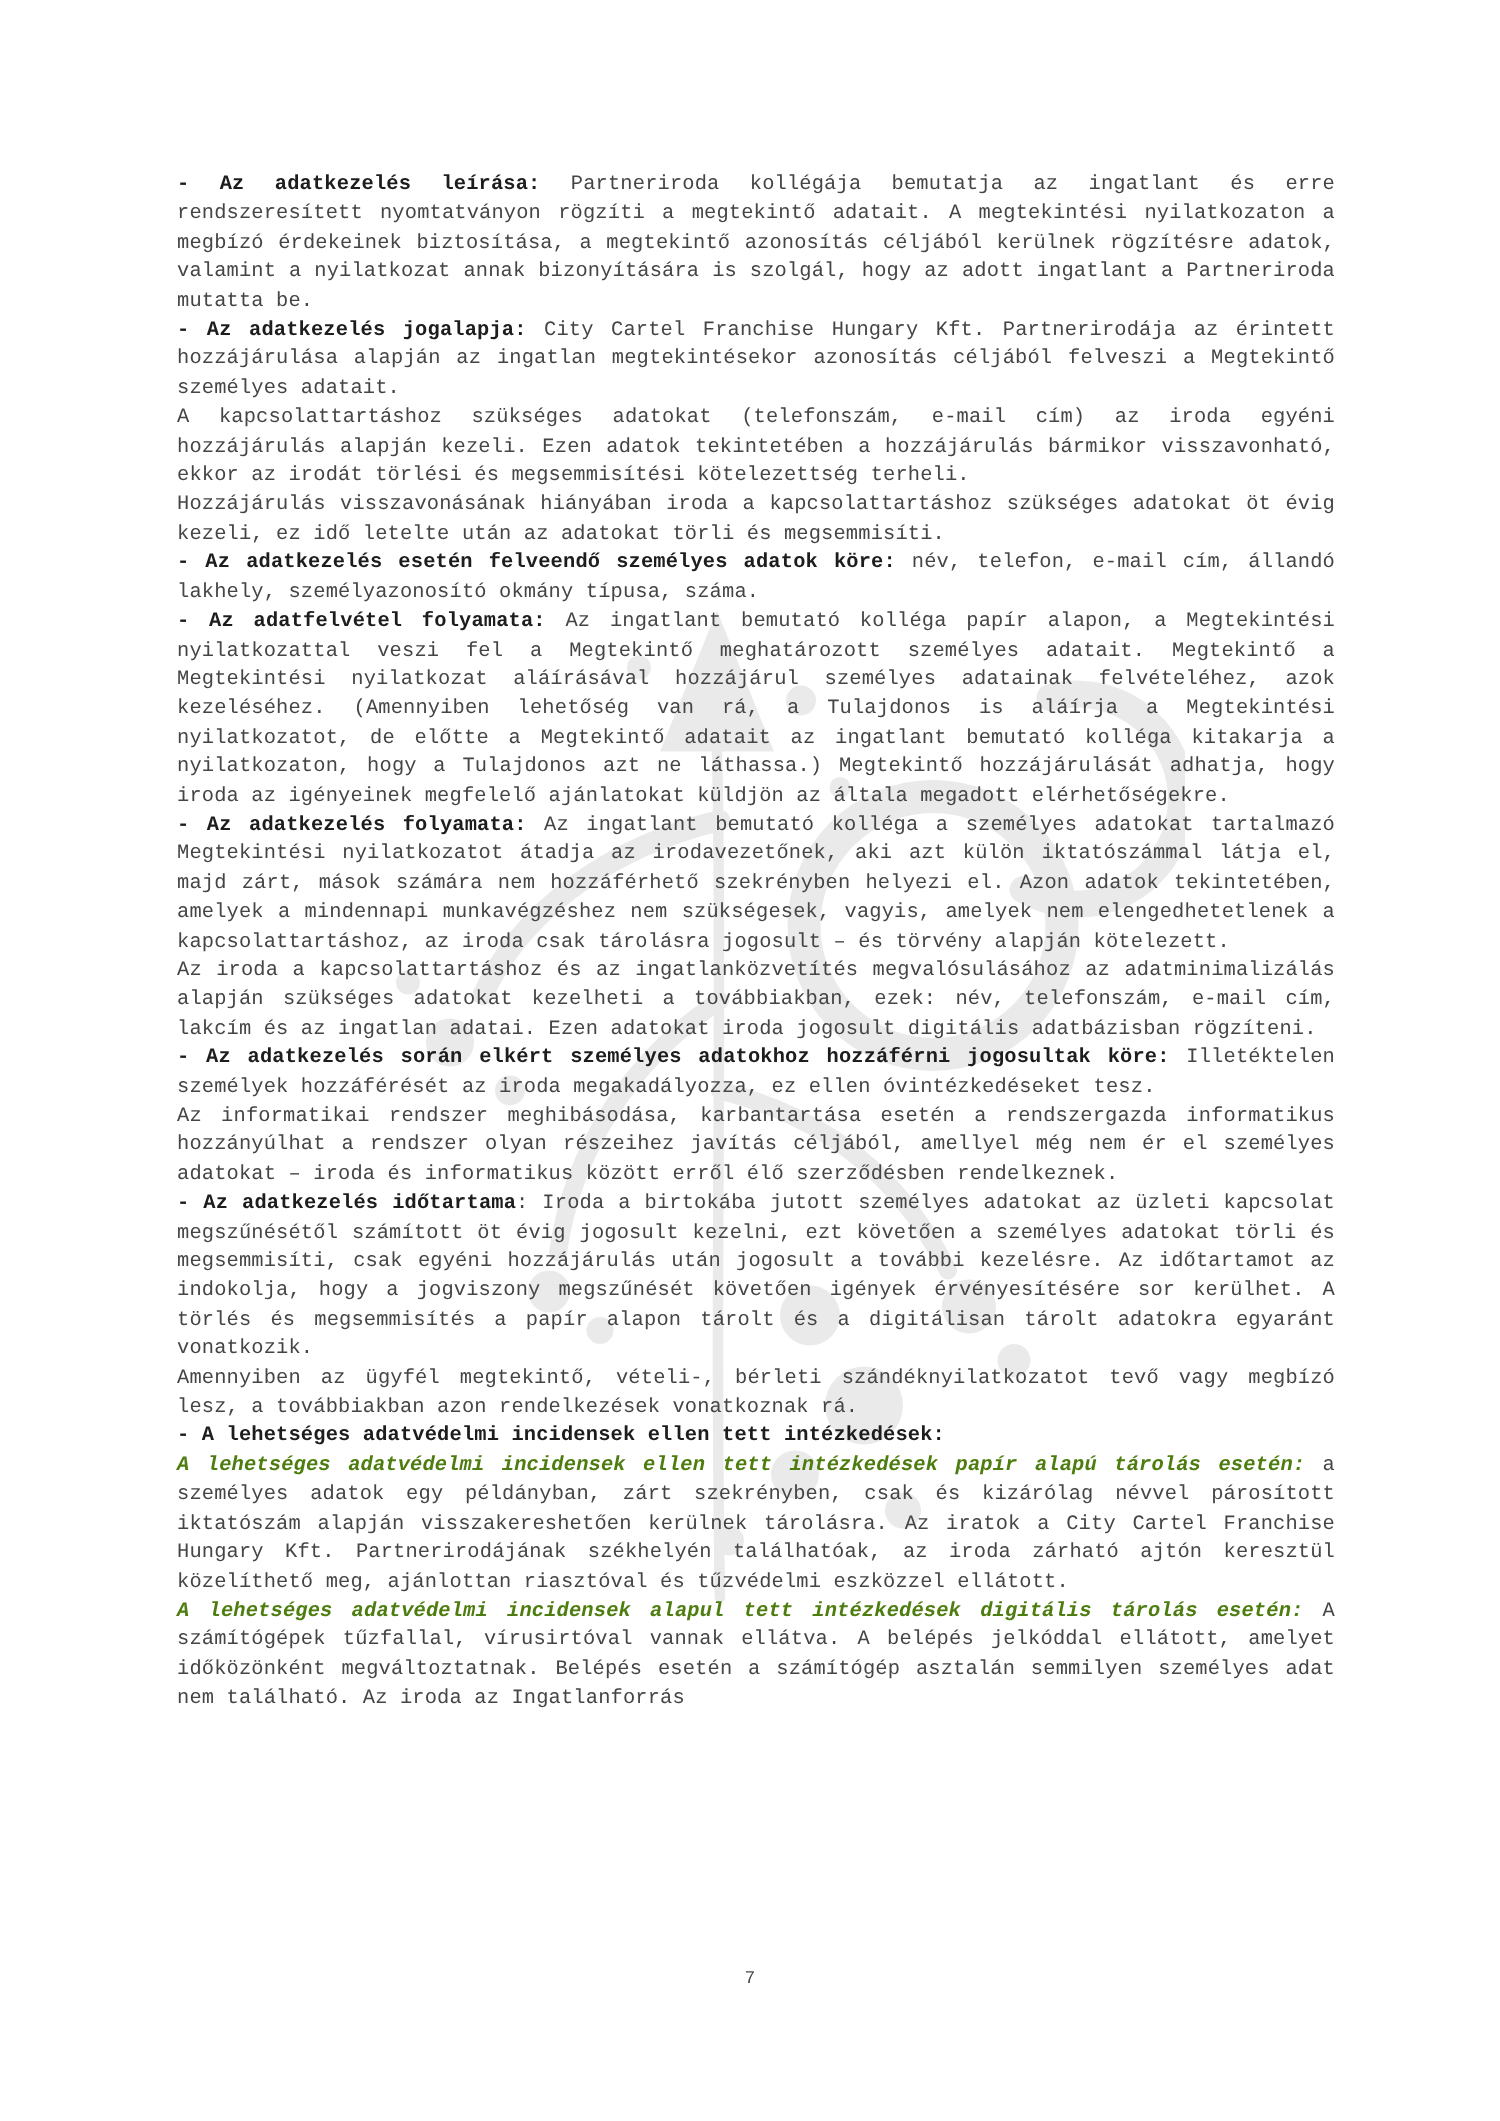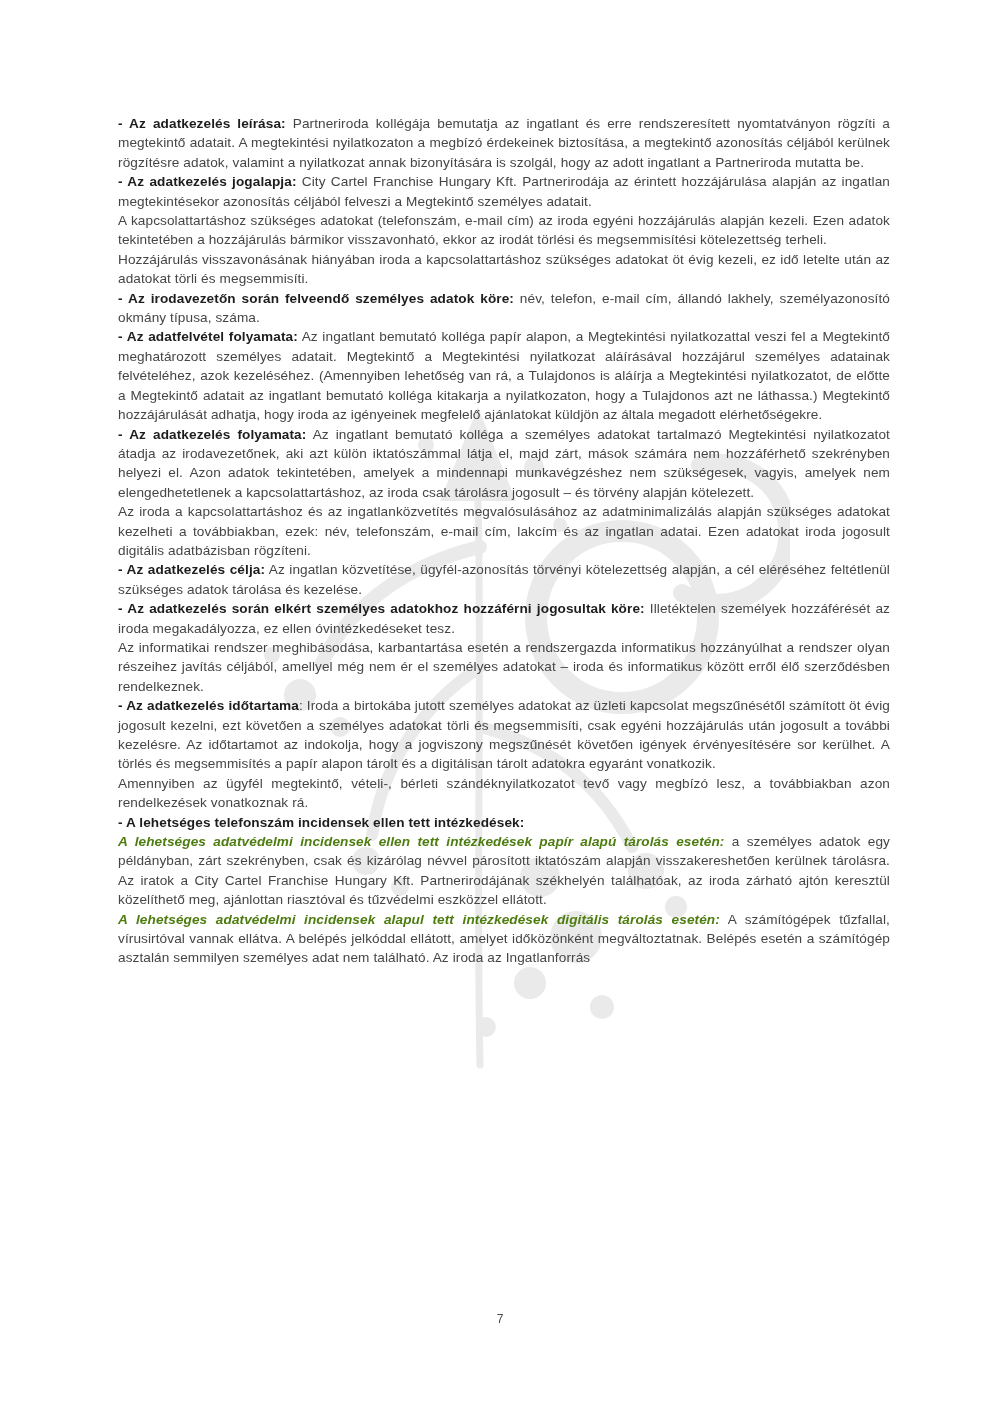--- a/index.html
+++ b/index.html
@@ -7,21 +7,21 @@
     padding: 0;
     background: #ffffff;
   }
   .page {
     position: relative;
     width: 1000px;
     height: 1414px;
     margin: 0 auto;
     background: #ffffff;
     overflow: hidden;
-    font-family: Liberation Sans, sans-serif;
+    font-family: Liberation Mono, monospace;
   }
   .watermark {
     position: absolute;
     left: 230px;
     top: 405px;
     width: 560px;
     height: 690px;
     z-index: 0;
     opacity: 0.55;
   }
@@ -103,29 +103,28 @@
       <circle cx="196" cy="40" r="8" stroke="none"></circle>
       <circle cx="330" cy="120" r="7" stroke="none"></circle>
     </g>
   </svg>
 
   <div class="content">
       <p class="para"><span class="run-b">- Az adatkezelés leírása:</span><span class="run-n"> Partneriroda kollégája bemutatja az ingatlant és erre rendszeresített nyomtatványon rögzíti a megtekintő adatait. A megtekintési nyilatkozaton a megbízó érdekeinek biztosítása, a megtekintő azonosítás céljából kerülnek rögzítésre adatok, valamint a nyilatkozat annak bizonyítására is szolgál, hogy az adott ingatlant a Partneriroda mutatta be.</span></p>
       <p class="para"><span class="run-b">- Az adatkezelés jogalapja:</span><span class="run-n"> City Cartel Franchise Hungary Kft. Partnerirodája az érintett hozzájárulása alapján az ingatlan megtekintésekor azonosítás céljából felveszi a Megtekintő személyes adatait.</span></p>
       <p class="para"><span class="run-n">A kapcsolattartáshoz szükséges adatokat (telefonszám, e-mail cím) az iroda egyéni hozzájárulás alapján kezeli. Ezen adatok tekintetében a hozzájárulás bármikor visszavonható, ekkor az irodát törlési és megsemmisítési kötelezettség terheli.</span></p>
       <p class="para"><span class="run-n">Hozzájárulás visszavonásának hiányában iroda a kapcsolattartáshoz szükséges adatokat öt évig kezeli, ez idő letelte után az adatokat törli és megsemmisíti.</span></p>
-      <p class="para"><span class="run-b">- Az irodavezetőn során felveendő személyes adatok köre:</span><span class="run-n"> név, telefon, e-mail cím, állandó lakhely, személyazonosító okmány típusa, száma.</span></p>
+      <p class="para"><span class="run-b">- Az adatkezelés esetén felveendő személyes adatok köre:</span><span class="run-n"> név, telefon, e-mail cím, állandó lakhely, személyazonosító okmány típusa, száma.</span></p>
       <p class="para"><span class="run-b">- Az adatfelvétel folyamata:</span><span class="run-n"> Az ingatlant bemutató kolléga papír alapon, a Megtekintési nyilatkozattal veszi fel a Megtekintő meghatározott személyes adatait. Megtekintő a Megtekintési nyilatkozat aláírásával hozzájárul személyes adatainak felvételéhez, azok kezeléséhez. (Amennyiben lehetőség van rá, a Tulajdonos is aláírja a Megtekintési nyilatkozatot, de előtte a Megtekintő adatait az ingatlant bemutató kolléga kitakarja a nyilatkozaton, hogy a Tulajdonos azt ne láthassa.) Megtekintő hozzájárulását adhatja, hogy iroda az igényeinek megfelelő ajánlatokat küldjön az általa megadott elérhetőségekre.</span></p>
       <p class="para"><span class="run-b">- Az adatkezelés folyamata:</span><span class="run-n"> Az ingatlant bemutató kolléga a személyes adatokat tartalmazó Megtekintési nyilatkozatot átadja az irodavezetőnek, aki azt külön iktatószámmal látja el, majd zárt, mások számára nem hozzáférhető szekrényben helyezi el. Azon adatok tekintetében, amelyek a mindennapi munkavégzéshez nem szükségesek, vagyis, amelyek nem elengedhetetlenek a kapcsolattartáshoz, az iroda csak tárolásra jogosult – és törvény alapján kötelezett.</span></p>
       <p class="para"><span class="run-n">Az iroda a kapcsolattartáshoz és az ingatlanközvetítés megvalósulásához az adatminimalizálás alapján szükséges adatokat kezelheti a továbbiakban, ezek: név, telefonszám, e-mail cím, lakcím és az ingatlan adatai. Ezen adatokat iroda jogosult digitális adatbázisban rögzíteni.</span></p>
-      <p class="para"><span class="run-b">- Az adatkezelés célja:</span><span class="run-n"> Az ingatlan közvetítése, ügyfél-azonosítás törvényi kötelezettség alapján, a cél eléréséhez feltétlenül szükséges adatok tárolása és kezelése.</span></p>
       <p class="para"><span class="run-b">- Az adatkezelés során elkért személyes adatokhoz hozzáférni jogosultak köre:</span><span class="run-n"> Illetéktelen személyek hozzáférését az iroda megakadályozza, ez ellen óvintézkedéseket tesz.</span></p>
       <p class="para"><span class="run-n">Az informatikai rendszer meghibásodása, karbantartása esetén a rendszergazda informatikus hozzányúlhat a rendszer olyan részeihez javítás céljából, amellyel még nem ér el személyes adatokat – iroda és informatikus között erről élő szerződésben rendelkeznek.</span></p>
       <p class="para"><span class="run-b">- Az adatkezelés időtartama</span><span class="run-n">: Iroda a birtokába jutott személyes adatokat az üzleti kapcsolat megszűnésétől számított öt évig jogosult kezelni, ezt követően a személyes adatokat törli és megsemmisíti, csak egyéni hozzájárulás után jogosult a további kezelésre. Az időtartamot az indokolja, hogy a jogviszony megszűnését követően igények érvényesítésére sor kerülhet. A törlés és megsemmisítés a papír alapon tárolt és a digitálisan tárolt adatokra egyaránt vonatkozik.</span></p>
       <p class="para"><span class="run-n">Amennyiben az ügyfél megtekintő, vételi-, bérleti szándéknyilatkozatot tevő vagy megbízó lesz, a továbbiakban azon rendelkezések vonatkoznak rá.</span></p>
-      <p class="para"><span class="run-b">- A lehetséges telefonszám incidensek ellen tett intézkedések:</span></p>
+      <p class="para"><span class="run-b">- A lehetséges adatvédelmi incidensek ellen tett intézkedések:</span></p>
       <p class="para"><span class="run-bi">A lehetséges adatvédelmi incidensek ellen tett intézkedések papír alapú tárolás esetén:</span><span class="run-n"> a személyes adatok egy példányban, zárt szekrényben, csak és kizárólag névvel párosított iktatószám alapján visszakereshetően kerülnek tárolásra. Az iratok a City Cartel Franchise Hungary Kft.  Partnerirodájának székhelyén találhatóak, az iroda zárható ajtón keresztül közelíthető meg, ajánlottan riasztóval és tűzvédelmi eszközzel ellátott.</span></p>
       <p class="para"><span class="run-bi">A lehetséges adatvédelmi incidensek alapul tett intézkedések digitális tárolás esetén:</span><span class="run-n"> A számítógépek tűzfallal, vírusirtóval vannak ellátva. A belépés jelkóddal ellátott, amelyet időközönként megváltoztatnak. Belépés esetén a számítógép asztalán semmilyen személyes adat nem található. Az iroda az Ingatlanforrás</span></p>
     </div>
 
   <div class="page-number">7</div>
 
 </div>
 
 </body></html>

